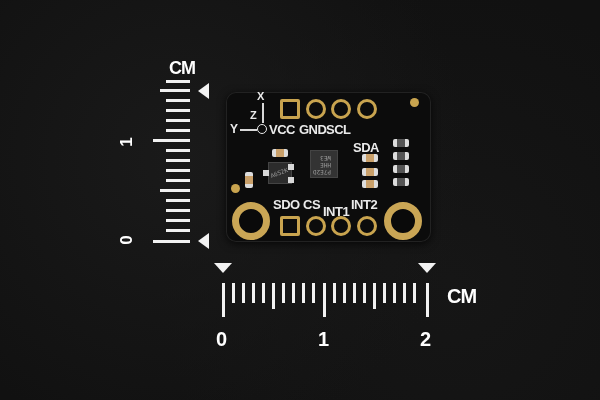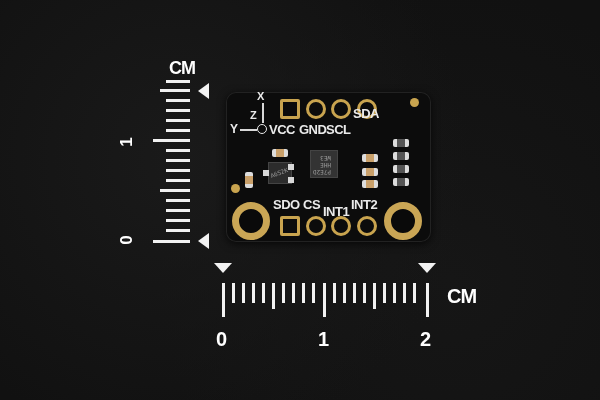--- a/index.html
+++ b/index.html
@@ -116,21 +116,21 @@
   <div class="silk" style="left:31px; top:-2px; font-size:11px;">X</div>
   <div class="lead" style="left:36px; top:11px; width:1.5px; height:20px;"></div>
   <div class="silk" style="left:24px; top:17px; font-size:11px;">Z</div>
   <div class="silk" style="left:4px; top:30px; font-size:12px;">Y</div>
   <div class="lead" style="left:14px; top:37px; width:17px; height:1.5px;"></div>
   <div style="position:absolute; left:31px; top:32px; width:8px; height:8px; border:1.5px solid #eaeaea; border-radius:50%;"></div>
 
   <div class="silk" style="left:43px; top:30px;">VCC</div>
   <div class="silk" style="left:73px; top:30px;">GND</div>
   <div class="silk" style="left:100px; top:30px;">SCL</div>
-  <div class="silk" style="left:127px; top:14px;">SDA</div>
+  <div class="silk" style="left:127px; top:48px;">SDA</div>
 
   <div class="res" style="left:46px; top:57px;"></div>
   <div class="chip" style="left:42px; top:70px; width:22px; height:20px;">
     <span class="chiptext" style="left:1px; top:6px; transform:rotate(-20deg);">A6S2K</span>
   </div>
   <div class="lead" style="left:62px; top:72px; width:6px; height:6px;"></div>
   <div class="lead" style="left:62px; top:85px; width:6px; height:6px;"></div>
   <div class="lead" style="left:37px; top:78px; width:6px; height:6px;"></div>
   <div class="res" style="left:19px; top:80px; width:8px; height:16px; background:linear-gradient(180deg,#ddd 0 25%, #c9a06a 25% 75%, #ddd 75%);"></div>
   <div class="dot" style="left:5px; top:92px;"></div>

